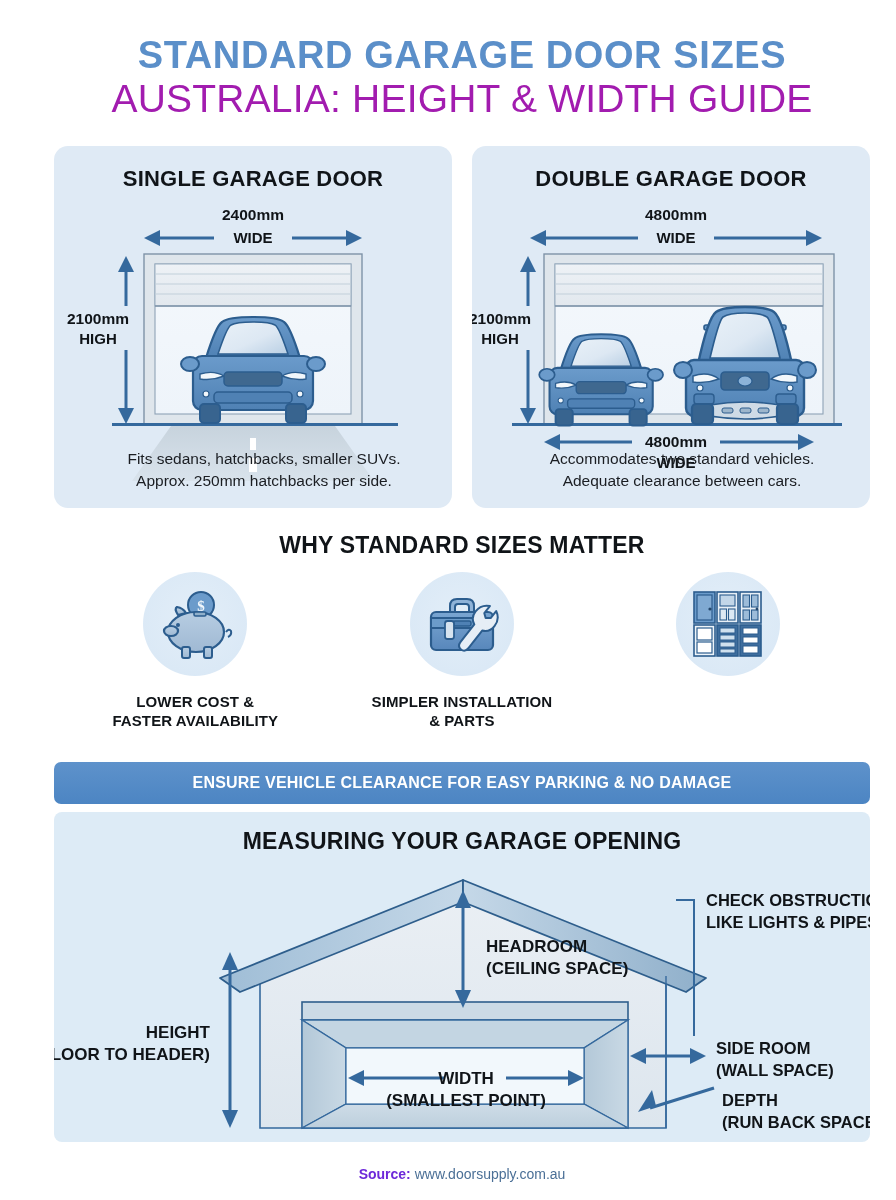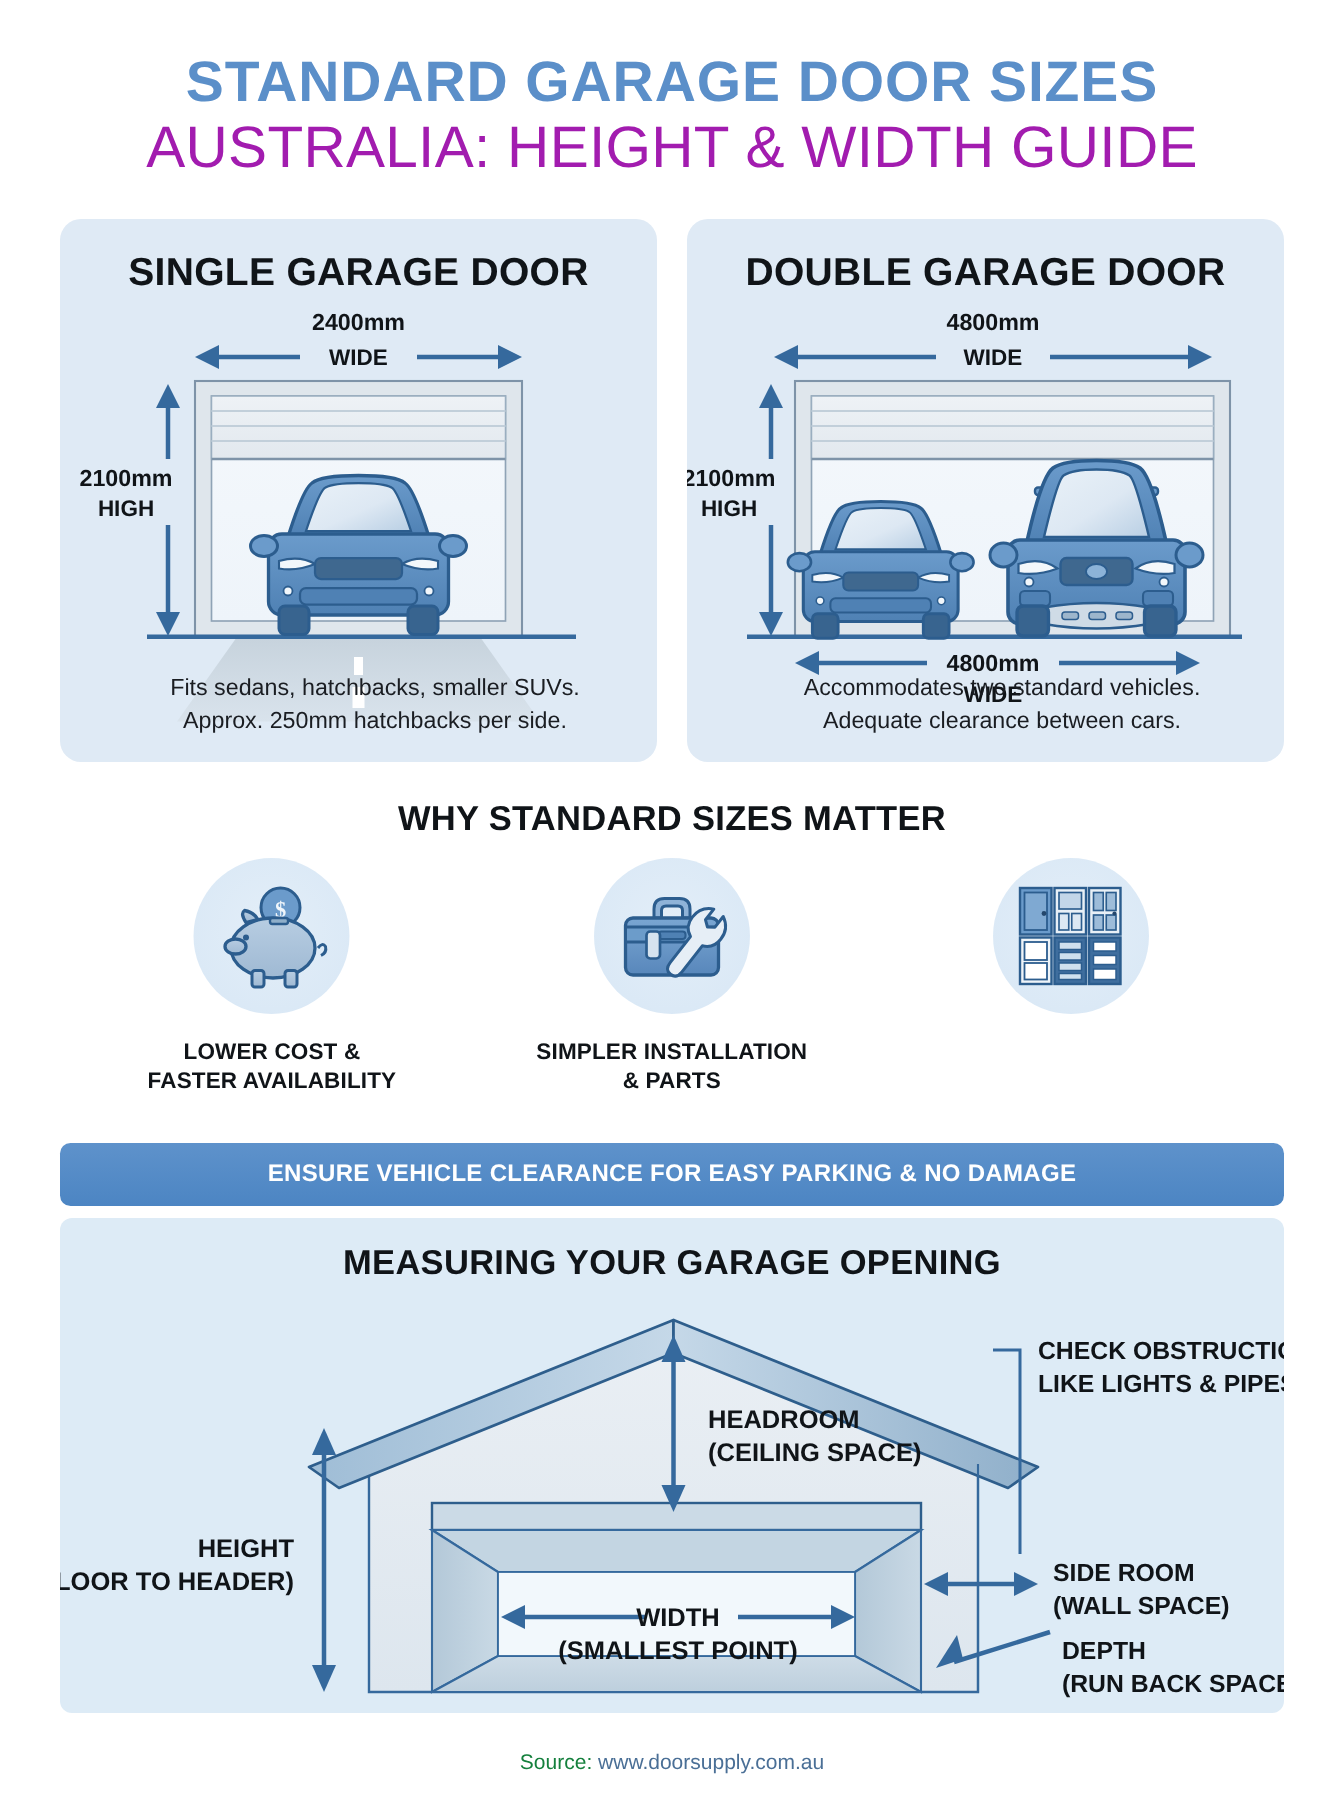--- a/index.html
+++ b/index.html
@@ -2,21 +2,21 @@
 <html><head>
 <meta charset="utf-8">
 <style>
   * { box-sizing: border-box; margin: 0; padding: 0; }
   html, body {
     width: 896px; height: 1200px;
     background: #ffffff;
     font-family: "Liberation Sans", sans-serif;
     overflow: hidden;
   }
-  .page { position: relative; width: 816px; height: 1200px; background:#fff; }
+  .page { position: relative; width: 816px; height: 1200px; background:#fff;margin-left:14px; }
 
   
   .title-block { position:absolute; top:34px; left:0; width:896px; text-align:center; }
   .title-1 {
     font-size: 38px; font-weight: 800; letter-spacing: 0.6px;
     color:#5b8fc9; line-height: 1.12; white-space: nowrap;
   }
   .title-2 {
     font-size: 39px; font-weight: 400; letter-spacing: 0.2px;
     color:#a21caf; line-height: 1.12; white-space: nowrap;
@@ -24,21 +24,21 @@
 
   
   .card {
     position:absolute; top:146px; width:398px; height:362px;
     background:#dfeaf5; border-radius:14px;
   }
   .card.left  { left:40px; }
   .card.right { left:458px; }
   .card-title {
     text-align:center; margin-top:20px;
-    font-size:26px; font-weight:800; color:#101418; letter-spacing:0.2px;
+    font-size:22px; font-weight:800; color:#101418; letter-spacing:0.2px;
   }
   .card-caption {
     position:absolute; bottom:16px; left:0; width:100%;
     text-align:center; font-size:15.5px; color:#1a1d22; line-height:1.42;padding-left:22px;
   }
   .card-svg { position:absolute; top:52px; left:0; }
 
   
   .why-title {
     position:absolute; top:532px; left:0; width:896px; text-align:center;
@@ -75,21 +75,21 @@
     text-align:center; margin-top:16px;
     font-size:23px; font-weight:800; color:#101418; letter-spacing:0.2px;
   }
   .measure-svg { position:absolute; top:44px; left:0; }
 
   
   .footer {
     position:absolute; top:1166px; left:0; width:896px; text-align:center;
     font-size:14px; color:#4a6f96;
   }
-  .footer b { color:#15803d; font-weight:400; }
+  .footer b { color:#6d28d9; font-weight:700; }
 </style>
 </head>
 <body>
 
 <div class="page">
 
   <div class="title-block">
     <div class="title-1">STANDARD GARAGE DOOR SIZES</div>
     <div class="title-2">AUSTRALIA: HEIGHT &amp; WIDTH GUIDE</div>
   </div>

